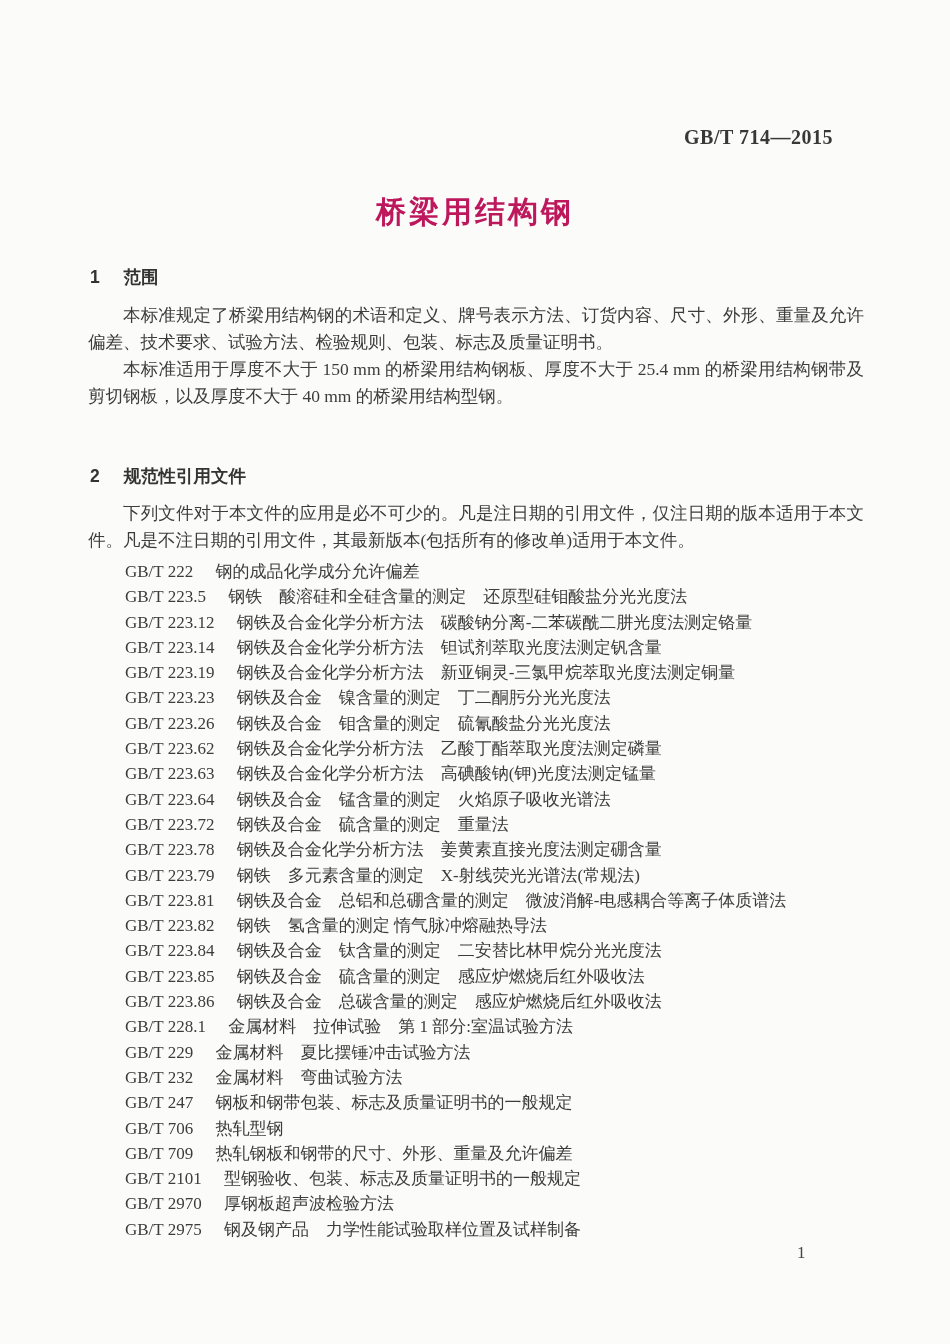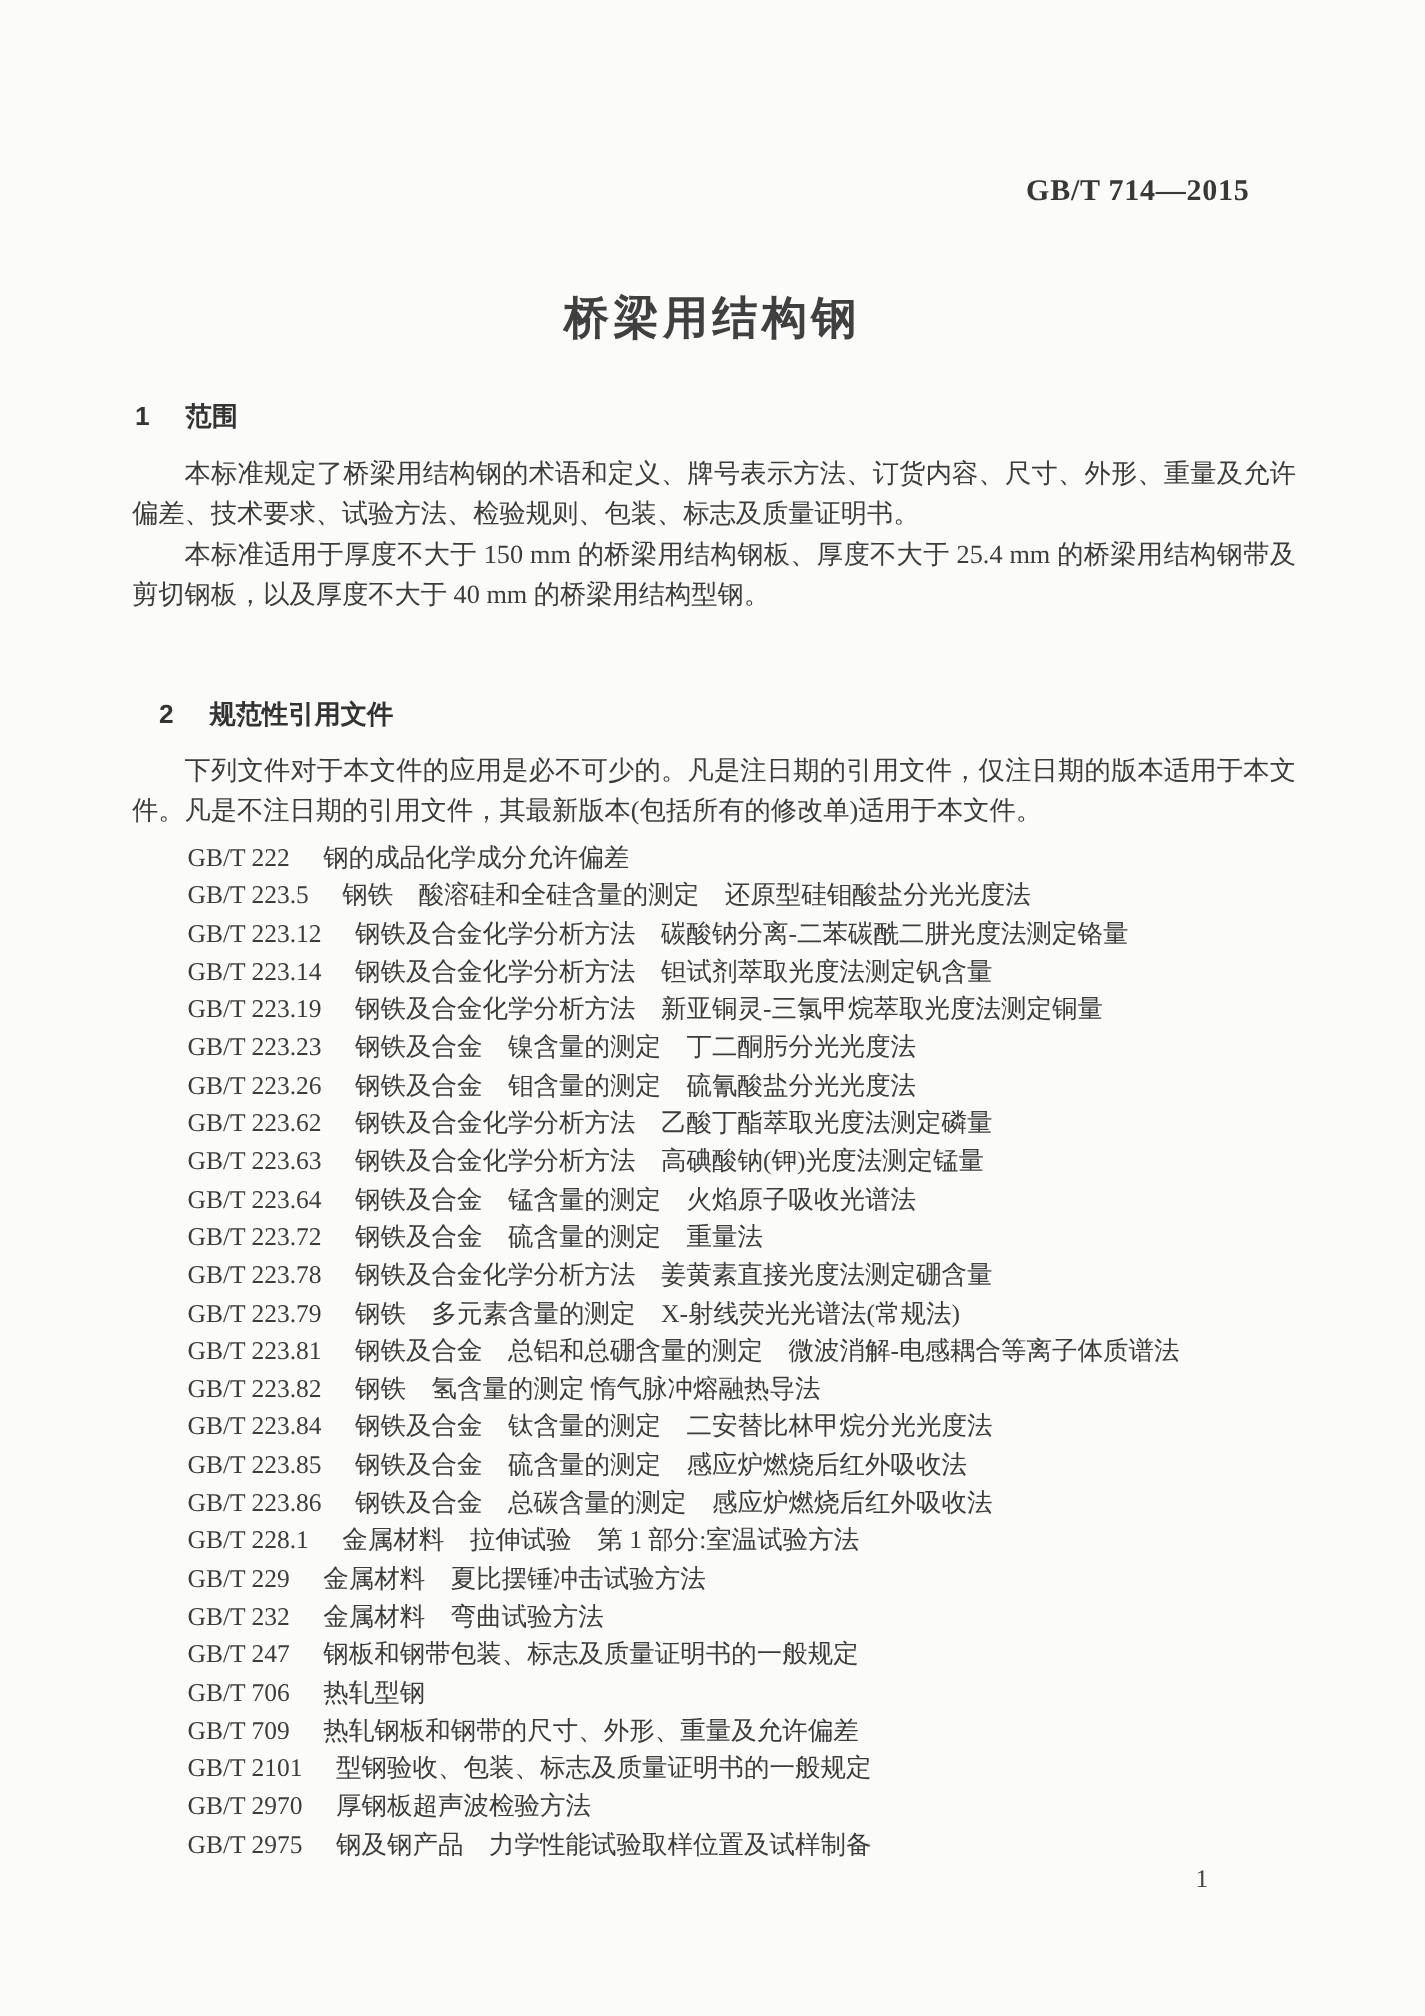--- a/index.html
+++ b/index.html
@@ -7,40 +7,40 @@
   .page{
     position:relative;
     width:950px;height:1344px;
     margin:0 auto;
     background:#fbfbf9;
     overflow:hidden;
     font-family:"Liberation Serif","DejaVu Serif",serif;
     color:#3c3c3c;
   }
   .header{
-    position:absolute;top:116px;right:117px;
+    position:absolute;top:126px;right:117px;
     font-family:"Liberation Serif","DejaVu Serif",serif;
     font-weight:700;font-size:20px;letter-spacing:0.5px;
     color:#383838;
   }
   .doc-title{
     position:absolute;top:192px;left:0;width:100%;
     margin:0;text-align:center;
     font-family:Liberation Sans, sans-serif;
     font-weight:700;font-size:30px;letter-spacing:3px;
-    color:#404040;
+    color:#be185d;
   }
   .sec-heading{
     position:absolute;left:90px;
     font-family:"Liberation Sans","DejaVu Sans",sans-serif;
     font-weight:700;font-size:17.5px;color:#333;
   }
   .sec-heading .sec-num{display:inline-block;margin-right:19px;}
   .sec1-heading{top:265px;}
-  .sec2-heading{top:464px;margin-left:16px;}
+  .sec2-heading{top:464px;}
   .body-text{
     position:absolute;left:88px;width:776px;
     font-size:17.5px;line-height:27px;color:#3c3c3c;
     text-align:justify;
   }
   .body-text p{margin:0;text-indent:2em;}
   .sec1-body{top:302px;}
   .sec2-intro{top:500px;}
   .ref-list{
     position:absolute;left:125px;top:559px;width:740px;

